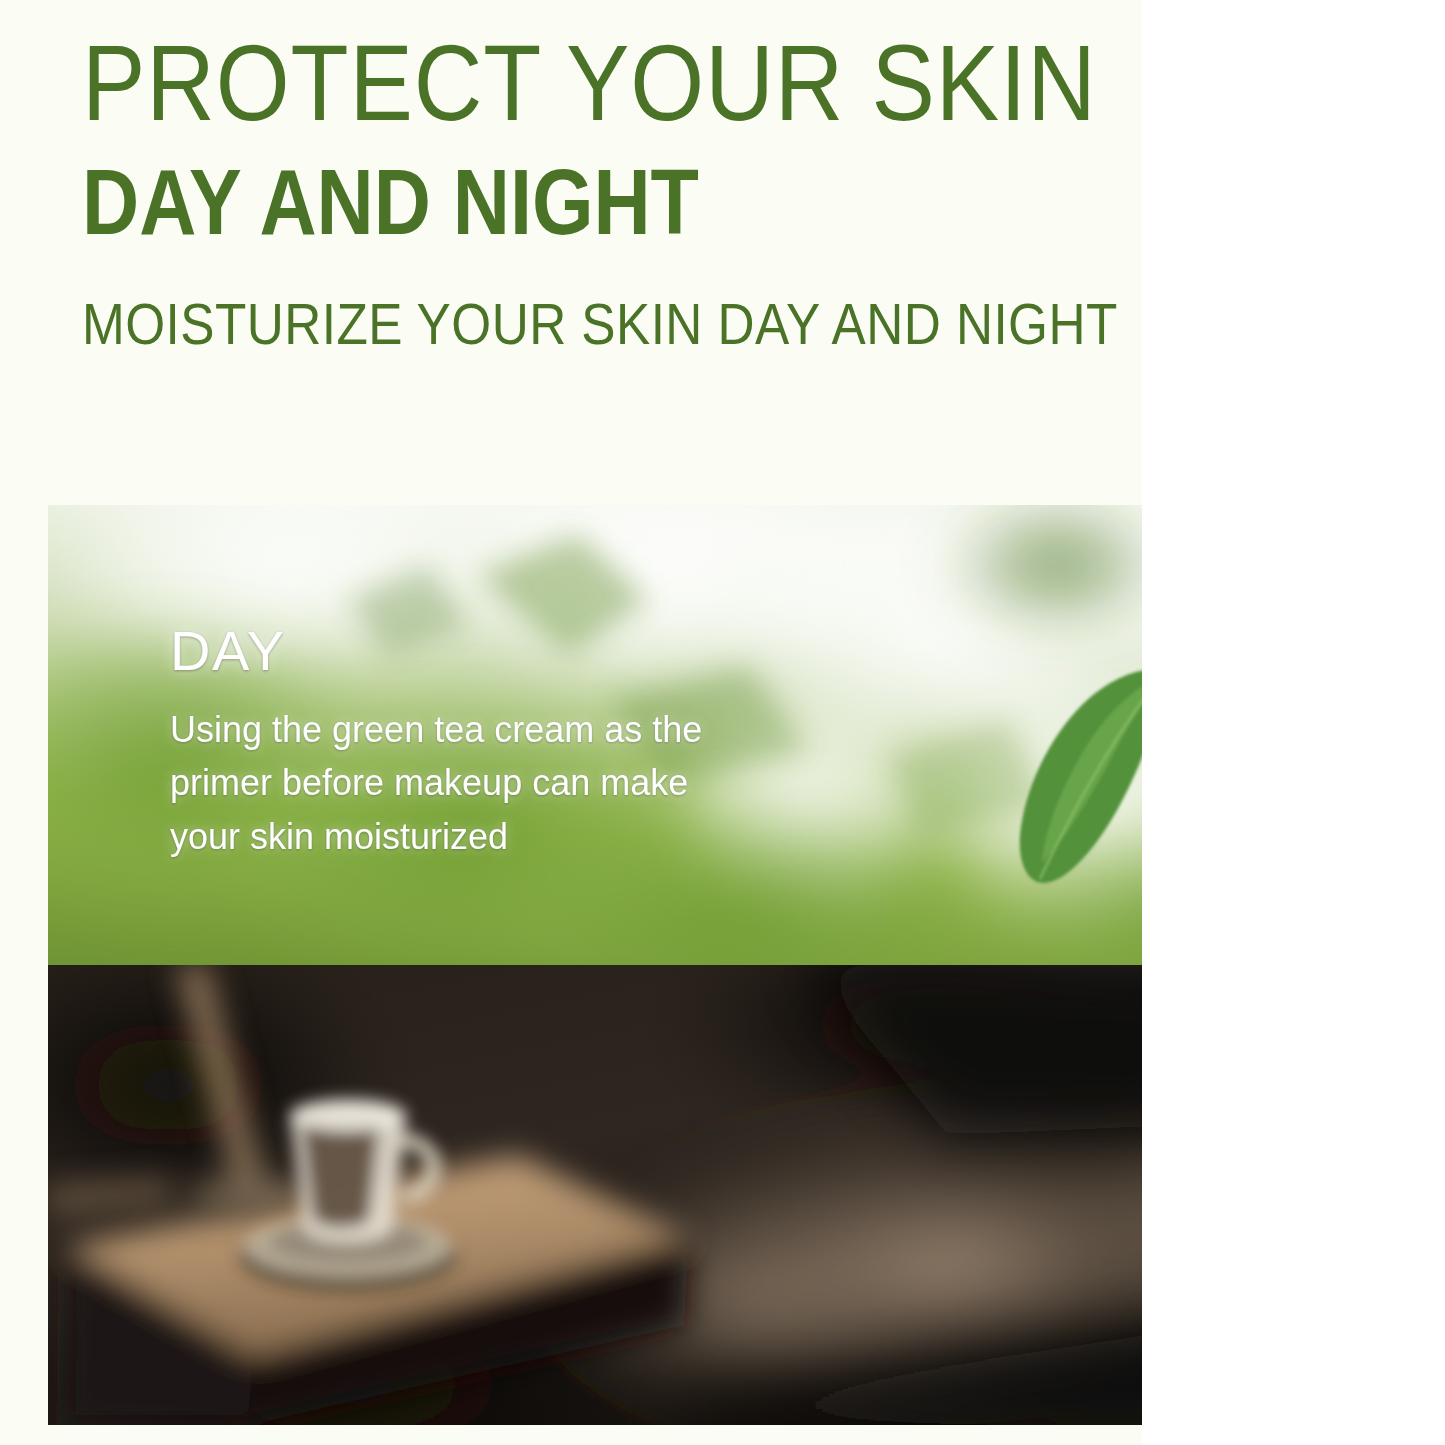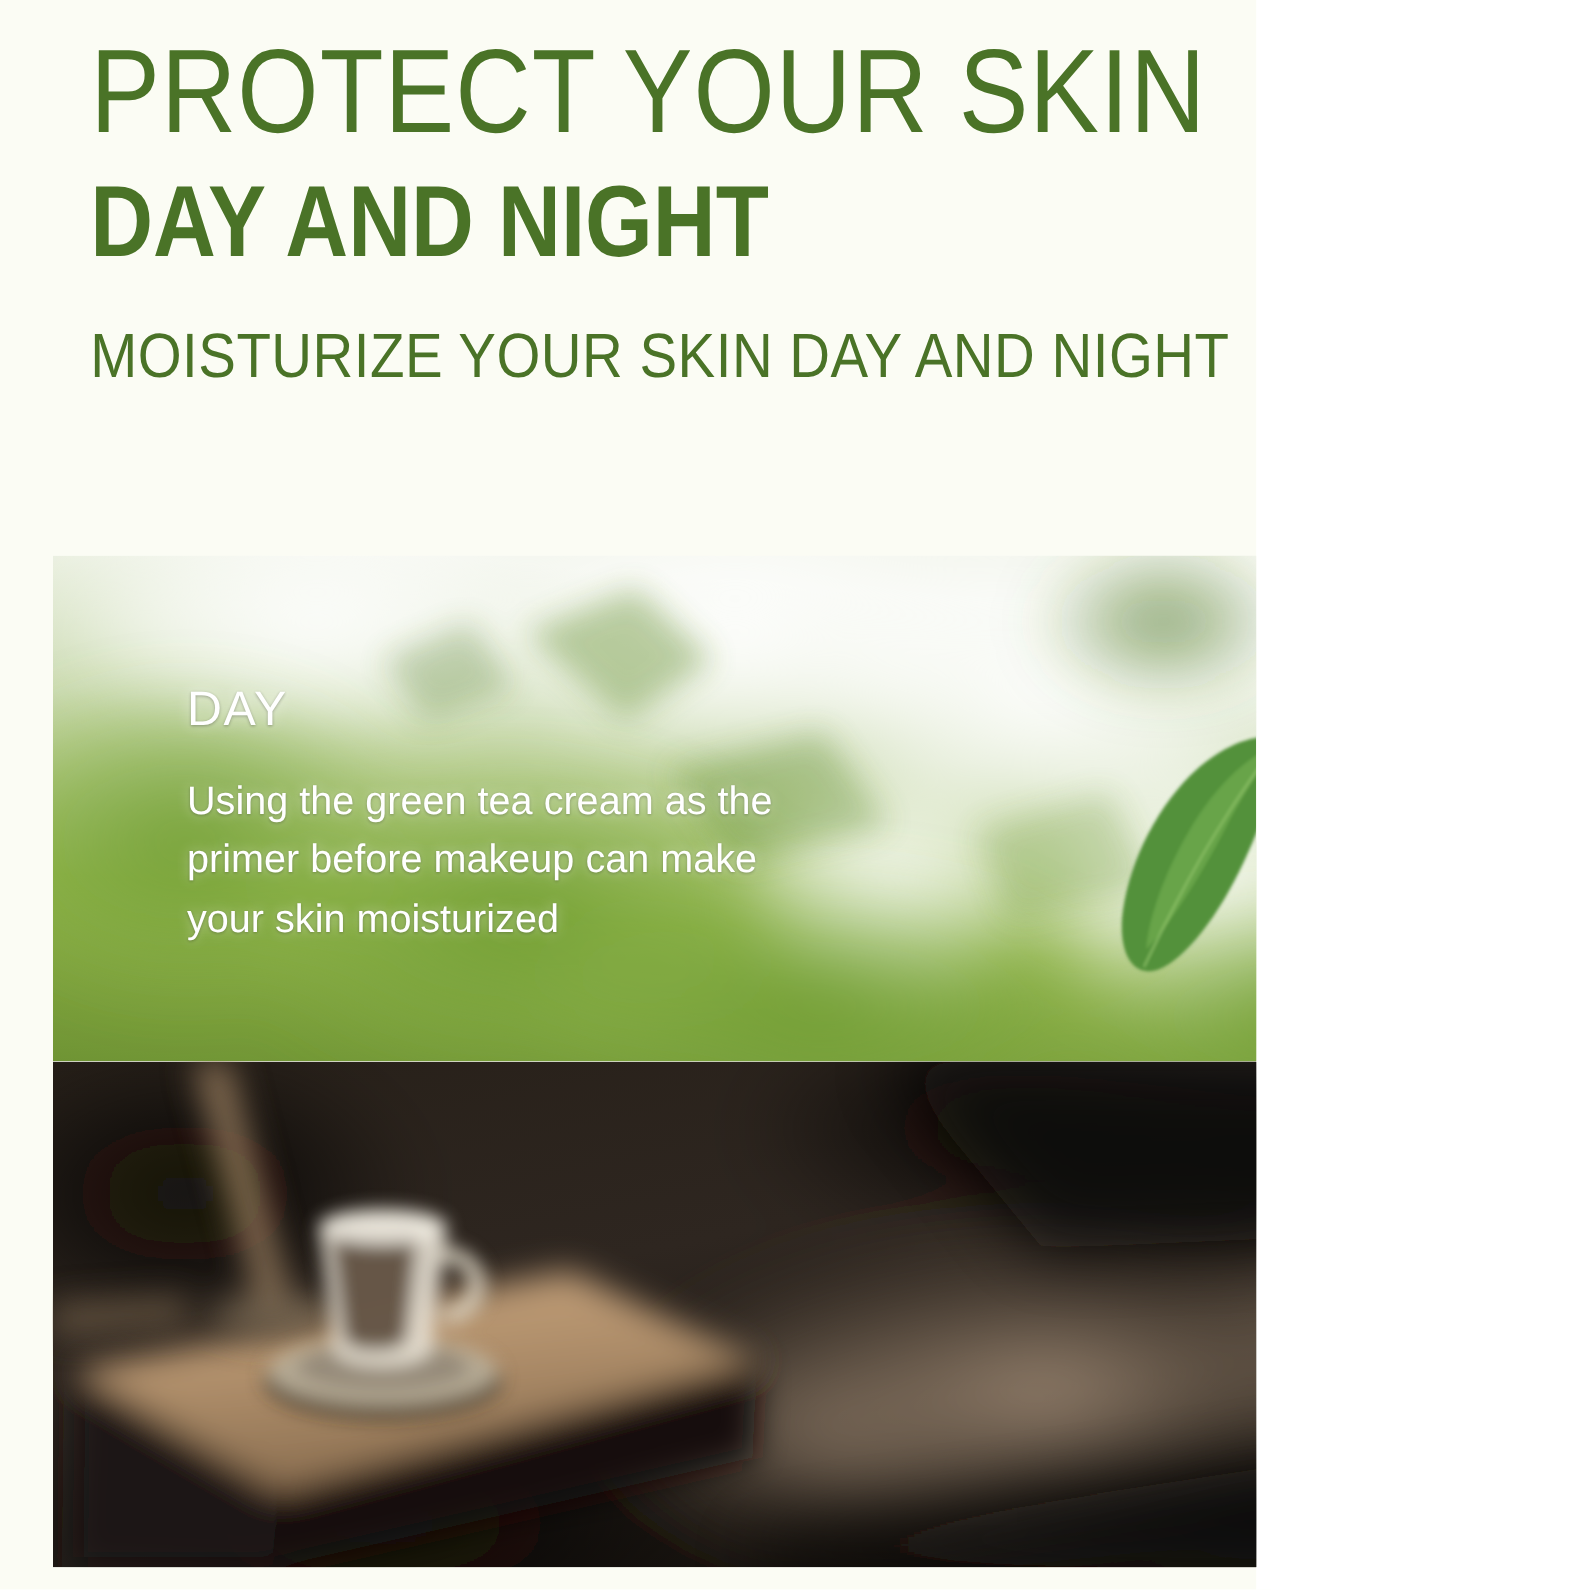--- a/index.html
+++ b/index.html
@@ -95,34 +95,34 @@
     text-align: left;
   }
   .night-text {
     right: 108px;
     top: 105px;
     text-align: right;
   }
   .panel-label {
     font-family: "Liberation Sans", sans-serif;
     font-weight: 400;
-    font-size: 44px;
+    font-size: 56px;
     letter-spacing: 1.5px;
     color: #ffffff;
     text-shadow: 0 0 14px rgba(255,255,255,0.55), 0 1px 3px rgba(0,0,0,0.35);
     line-height: 1;
   }
   .panel-body {
     font-family: "Liberation Sans", sans-serif;
     font-weight: 400;
     font-size: 36px;
     line-height: 1.48;
     color: #ffffff;
     text-shadow: 0 0 12px rgba(255,255,255,0.45), 0 1px 3px rgba(0,0,0,0.30);
-    margin-top: 34px;
+    margin-top: 24px;
     white-space: pre-line;
   }
   .night-text .panel-body { margin-top: 40px; }
 </style>
 </head>
 <body>
 
 <div id="page">
 
   <div class="header">

